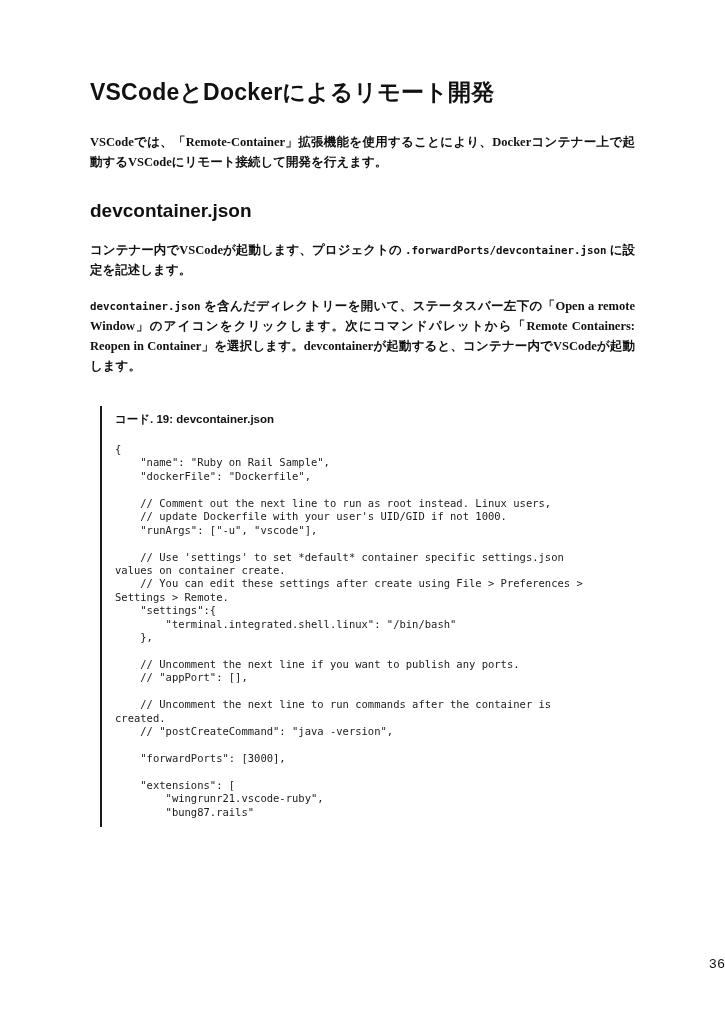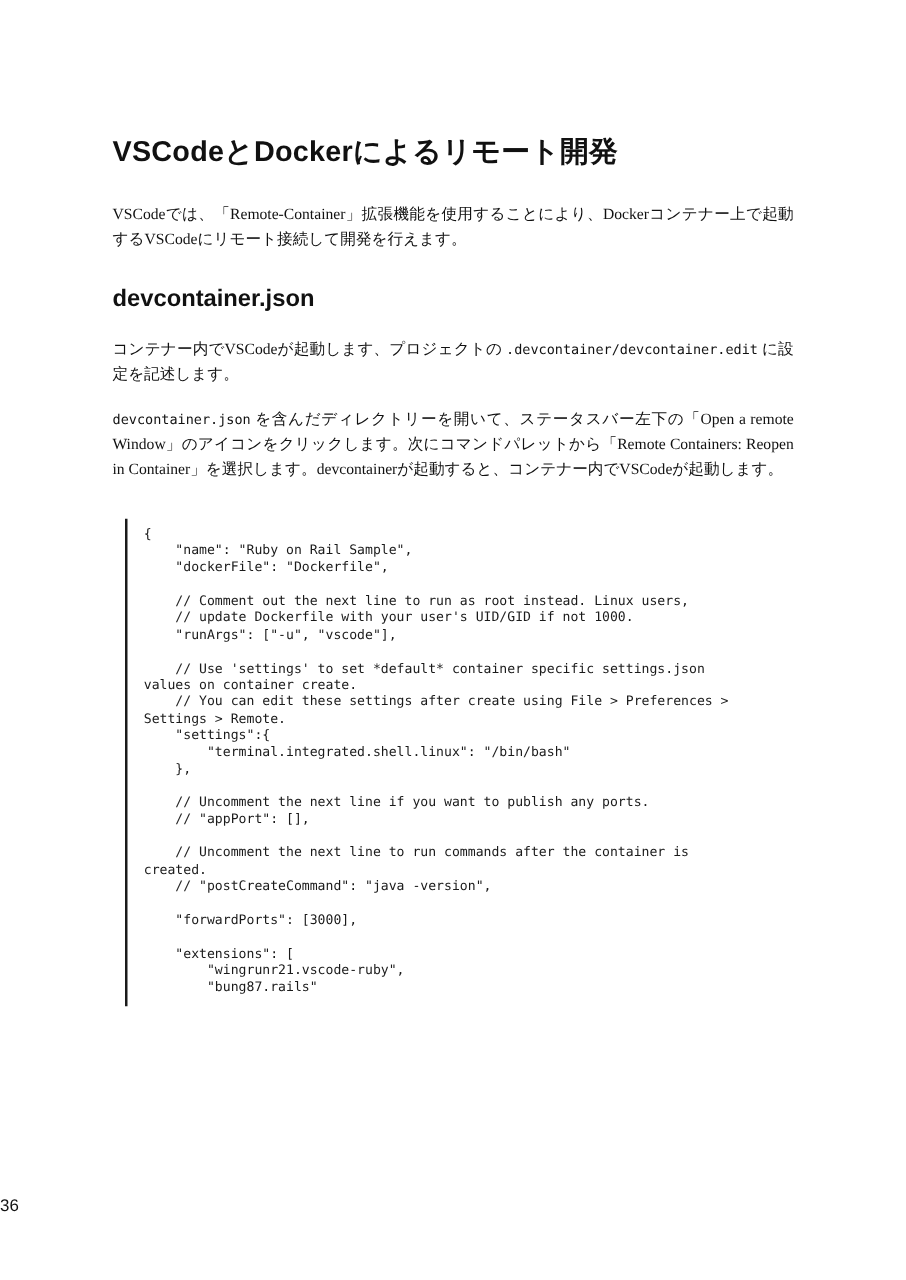--- a/index.html
+++ b/index.html
@@ -15,34 +15,35 @@
     color: #111111;
     font-family: "Liberation Serif", serif;
     overflow: hidden;
     box-sizing: border-box;
   }
   .content {
     position: absolute;
     top: 0;
     left: 90px;
     right: 90px;
-    padding-top: 106px;
+    padding-top: 77px;
   }
   h1.doc-title {
     font-family: "Liberation Sans", sans-serif;
     font-weight: bold;
     font-size: 23px;
     margin: 0 0 24px 0;
     letter-spacing: 0.2px;
   }
   p.body {
     font-size: 12.5px;
     line-height: 1.6;
     margin: 16px 0 15px 0;
     text-align: justify;
+    font-weight: bold;
   }
   h2.section-title {
     font-family: "Liberation Sans", sans-serif;
     font-weight: bold;
     font-size: 19px;
     margin: 28px 0 18px 0;
   }
   .inline-code {
     font-family: "DejaVu Sans Mono", monospace;
     font-size: 10.8px;
@@ -64,43 +65,44 @@
     line-height: 1.28;
     margin: 0;
     white-space: pre;
     color: #1a1a1a;
   }
   .page-number {
     position: absolute;
     left: 0;
     right: 0;
     bottom: 52px;
-    text-align: left;
+    text-align: right;
     font-size: 13.5px;
-    font-family: Liberation Sans, sans-serif;
+    font-family: Liberation Mono, monospace;
   }
 </style>
 </head>
 <body>
 
 <div class="page">
   <div class="content">
 
     <h1 class="doc-title">VSCodeとDockerによるリモート開発</h1>
 
     <p class="body">VSCodeでは、「Remote-Container」拡張機能を使用することにより、Dockerコンテナー上で起動するVSCodeにリモート接続して開発を行えます。</p>
 
 
     <h2 class="section-title">devcontainer.json</h2>
 
-    <p class="body"><span>コンテナー内でVSCodeが起動します、プロジェクトの </span><span class="inline-code">.devcontainer/devcontainer.edit</span><span> に設定を記述します。</span></p>
+    <p class="body"><span>コンテナー内でVSCodeが起動します、プロジェクトの </span><span class="inline-code">.forwardPorts/devcontainer.json</span><span> に設定を記述します。</span></p>
 
     <p class="body"><span class="inline-code">devcontainer.json</span><span> を含んだディレクトリーを開いて、ステータスバー左下の「Open a remote Window」のアイコンをクリックします。次にコマンドパレットから「Remote Containers: Reopen in Container」を選択します。devcontainerが起動すると、コンテナー内でVSCodeが起動します。</span></p>
 
     <figure class="code-block">
+      <figcaption class="code-caption">コード. 19: devcontainer.json</figcaption>
       <pre class="code">{
     "name": "Ruby on Rail Sample",
     "dockerFile": "Dockerfile",
 
     // Comment out the next line to run as root instead. Linux users,
     // update Dockerfile with your user's UID/GID if not 1000.
     "runArgs": ["-u", "vscode"],
 
     // Use 'settings' to set *default* container specific settings.json
 values on container create.

